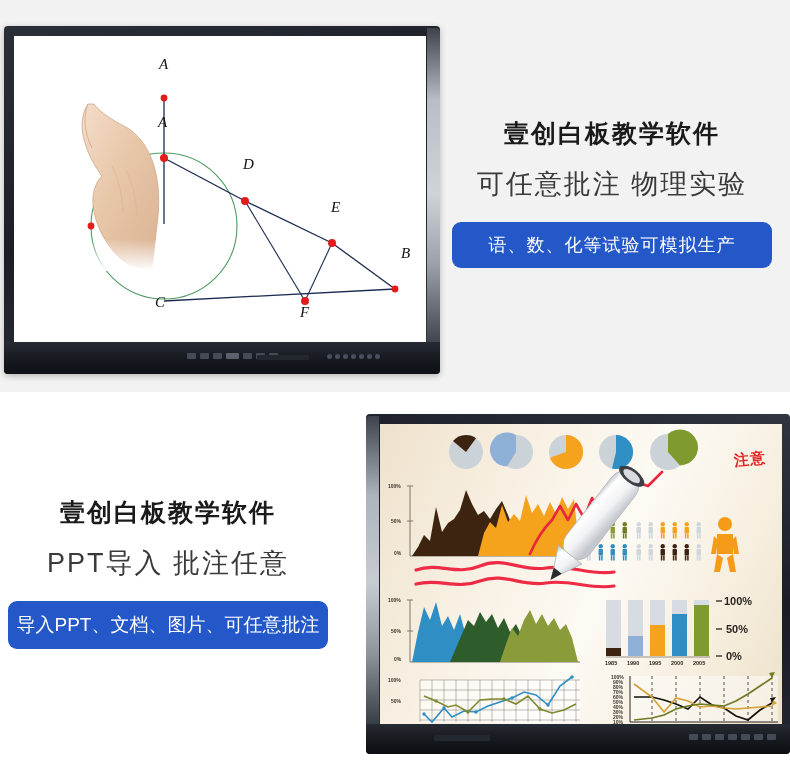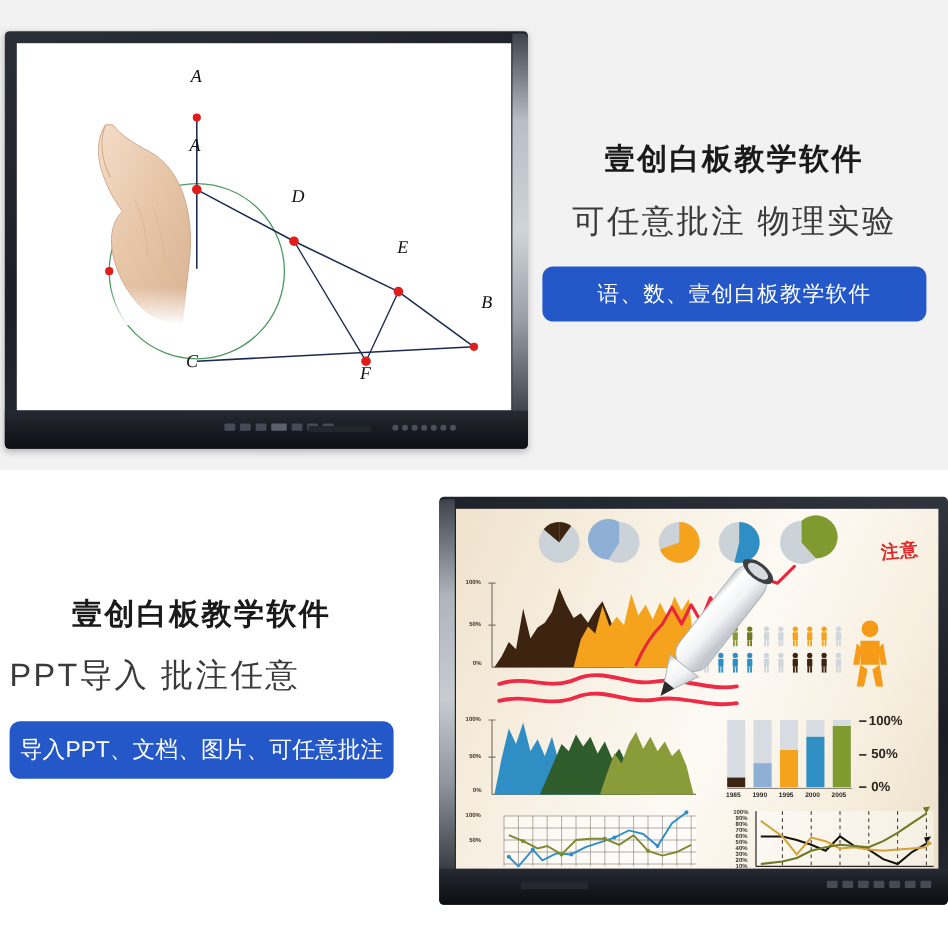--- a/index.html
+++ b/index.html
@@ -92,21 +92,21 @@
     position: absolute; left: 0; top: 402px; width: 790px; height: 360px;
     background: #ffffff;
   }
   .txt-bot { position: absolute; left: 8px; top: 95px; width: 320px; }
   .b-head {
     font-size: 25px; font-weight: 700; color: #1a1a1a; letter-spacing: 2px;
     text-align: center; line-height: 1.2;
   }
   .b-sub {
     font-size: 27px; color: #3a3a3a; letter-spacing: 2px;
-    margin-top: 18px; font-weight: 300;
+    text-align: center; margin-top: 18px; font-weight: 300;
   }
   .b-btn {
     margin-top: 20px; background: #2458c8; color: #fff;
     border-radius: 9px; text-align: center;
     font-size: 19px; letter-spacing: 0px;
     padding: 11px 2px; border: none; width: 100%;
     font-family: "Liberation Sans", sans-serif;
   }
 
   
@@ -251,21 +251,21 @@
             <i></i>
             <i></i>
             <i></i>
         </div>
       </div>
     </div>
 
     <div class="txt-top">
       <div class="t-head">壹创白板教学软件</div>
       <div class="t-sub">可任意批注 物理实验</div>
-      <button class="t-btn">语、数、壹创白板教学软件</button>
+      <button class="t-btn">语、数、化等试验可模拟生产</button>
     </div>
   </div>
 
   <div class="divider"></div>
 
   <div class="panel-bot">
 
     <div class="txt-bot">
       <div class="b-head">壹创白板教学软件</div>
       <div class="b-sub">PPT导入 批注任意</div>

